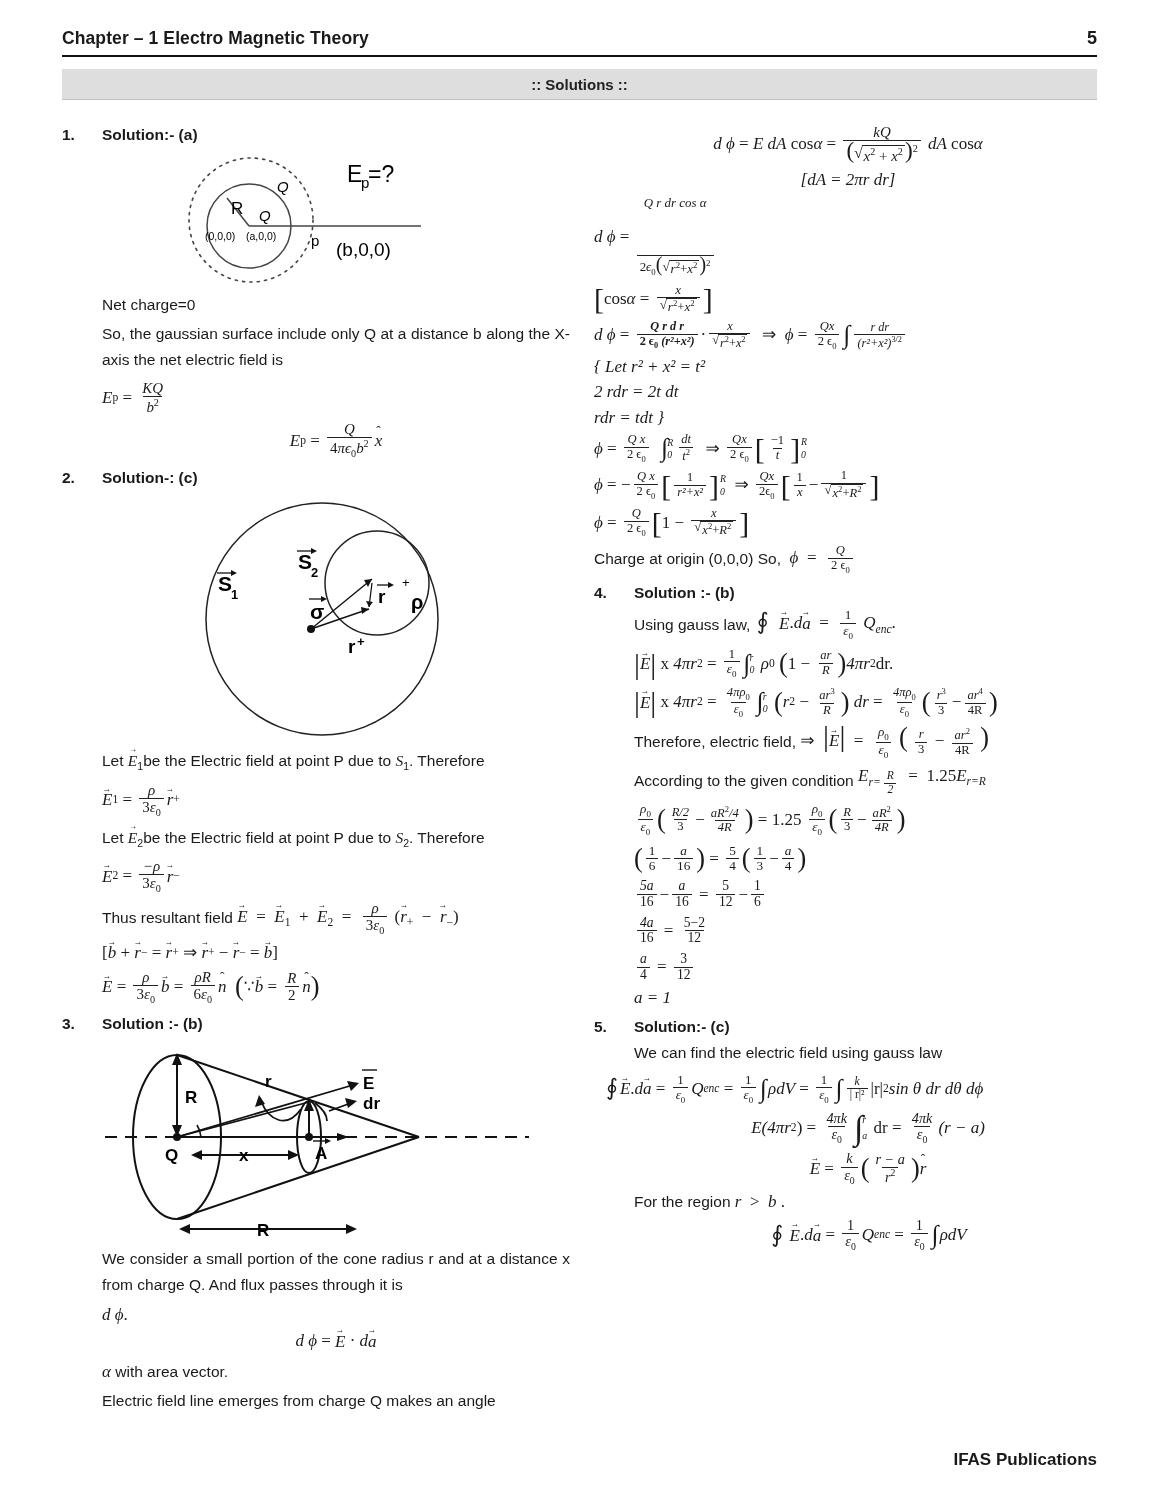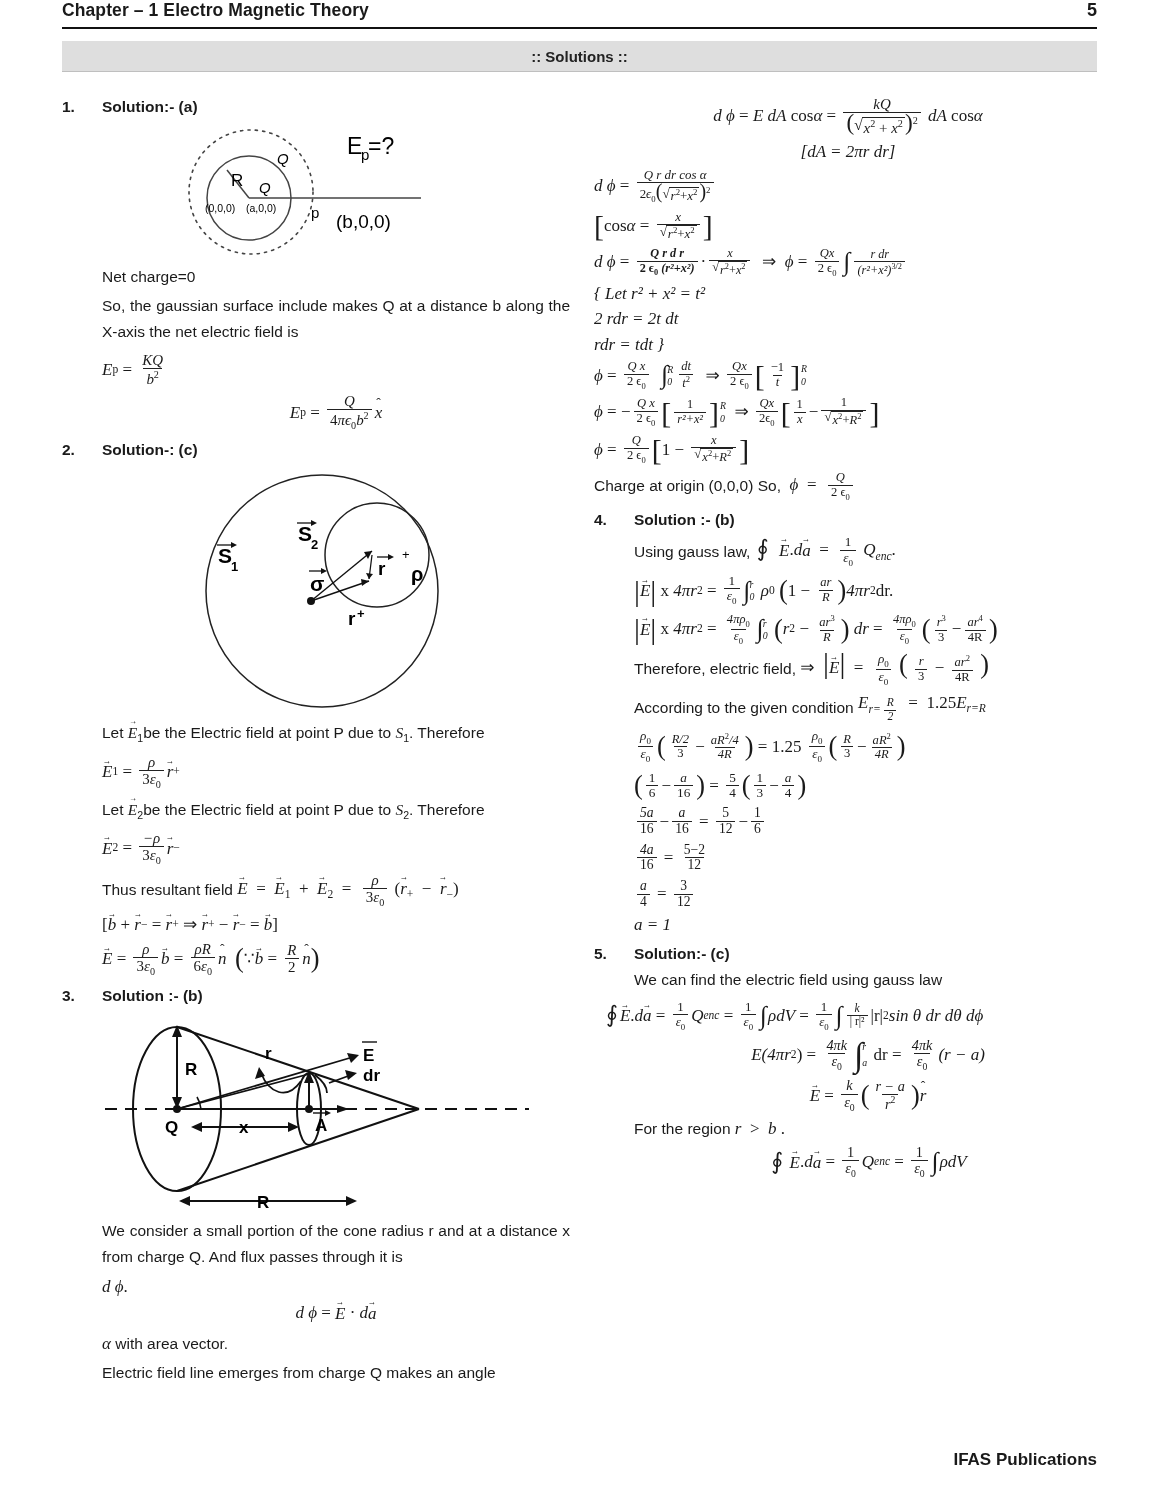--- a/index.html
+++ b/index.html
@@ -21,20 +21,21 @@
     height: 1500px;
     box-sizing: border-box;
     padding: 0 62px;
   }
 
   
   .header {
     display: flex;
     align-items: baseline;
     justify-content: space-between;
+    padding-top: 28px;
     font-weight: bold;
     font-size: 17.5px;
   }
   .header-title { letter-spacing: .1px; }
   .header-page  { font-size: 18px; }
   .header-rule {
     border-bottom: 2.6px solid #111;
     margin-top: 6px;
   }
 
@@ -231,21 +232,21 @@
         <text x="100" y="66" font-size="17">R</text>
         <text x="128" y="73" font-size="15" font-family="'Liberation Serif',serif" font-style="italic">Q</text>
         <text x="74" y="92" font-size="10.5">(0,0,0)</text>
         <text x="115" y="92" font-size="10.5">(a,0,0)</text>
         <text x="180" y="98" font-size="15">p</text>
         <text x="205" y="108" font-size="19">(b,0,0)</text>
       </svg>
 
       <div class="indent">
         <p class="txt nj">Net charge=0</p>
-        <p class="txt">So, the gaussian surface include makes Q at a distance b along the X-axis the net electric field is</p>
+        <p class="txt">So, the gaussian surface include only Q at a distance b along the X-axis the net electric field is</p>
         <div class="math">
           <i>E</i>
             <span class="sub">p</span>
           <span>&nbsp;</span>
             <span>=</span>
             <span>&nbsp;</span>
           <span class="frac">
               <span class="num"><i>KQ</i></span>
               <span class="den"><i>b</i><span class="sup">2</span></span>
             </span>
@@ -530,21 +531,21 @@
         <i>[dA = 2πr dr]</i>
       </div>
 
       <div class="math">
         <i>d</i>
           <span>&nbsp;</span>
           <i>ϕ</i>
         <span>&nbsp;</span>
           <span>=</span>
           <span>&nbsp;</span>
-        <span class="frac" style="font-size:.76em;">
+        <span class="frac" style="font-size:.76em;gap:45px;">
           <span class="num"><i>Q r dr  cos α</i></span>
           <span class="den"><span>2</span><i>ϵ</i><span class="sub">0</span><span class="bigpar">(</span><span class="sqrt">
                 <span class="rad">√</span>
                 <span class="bar"><i>r</i><span class="sup">2</span><span>+</span><i>x</i><span class="sup">2</span></span>
               </span><span class="bigpar">)</span><span class="sup">2</span></span>
         </span>
       </div>
 
       <div class="math">
         <span class="brk">

